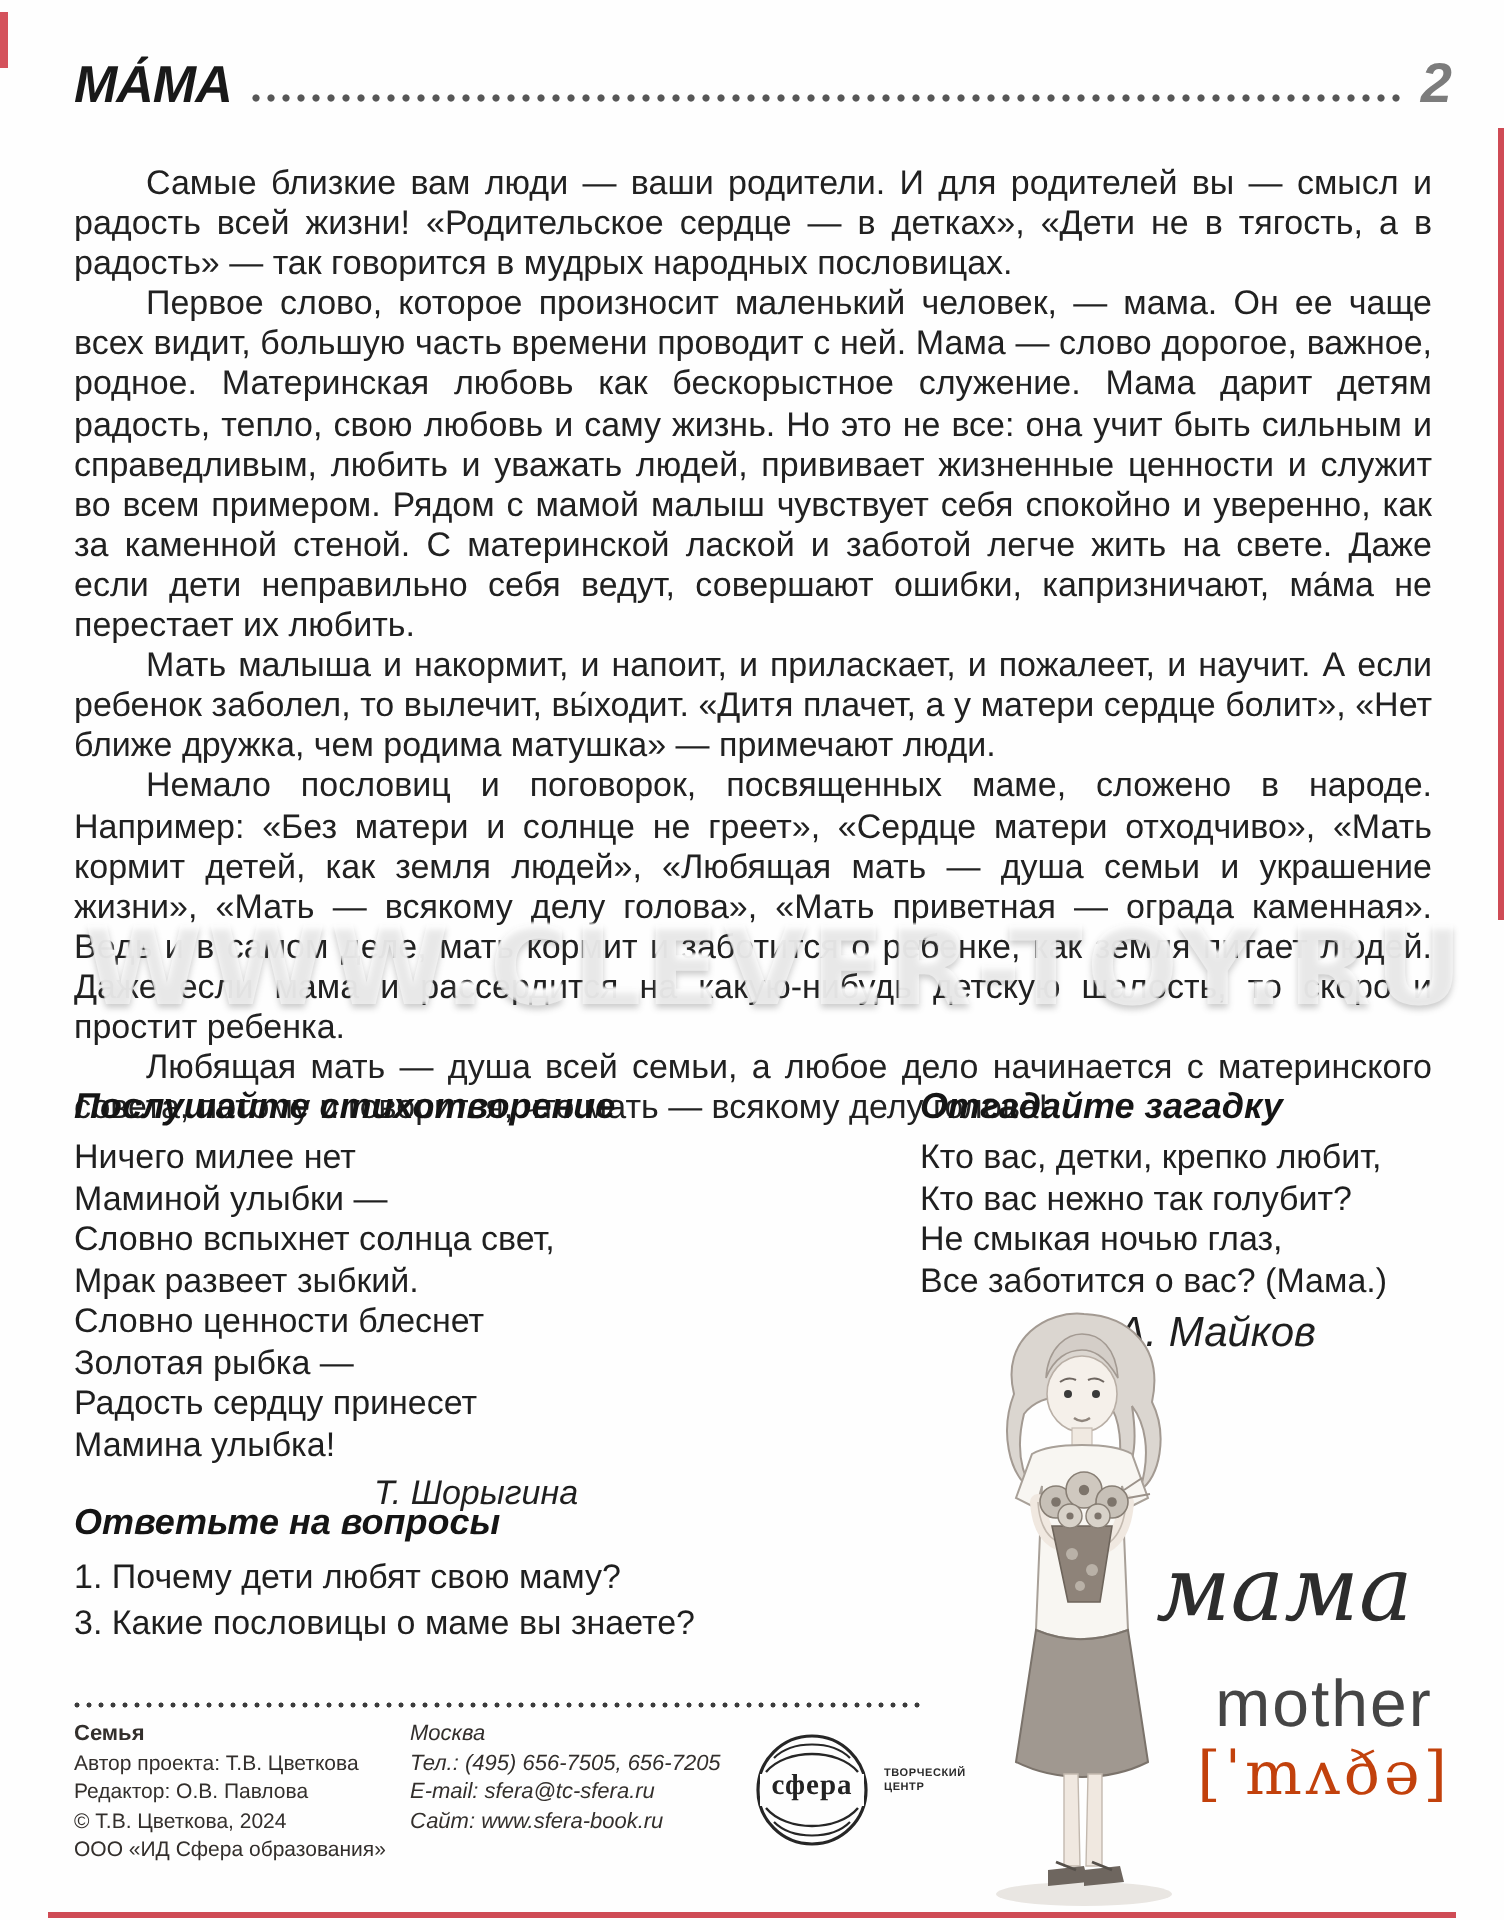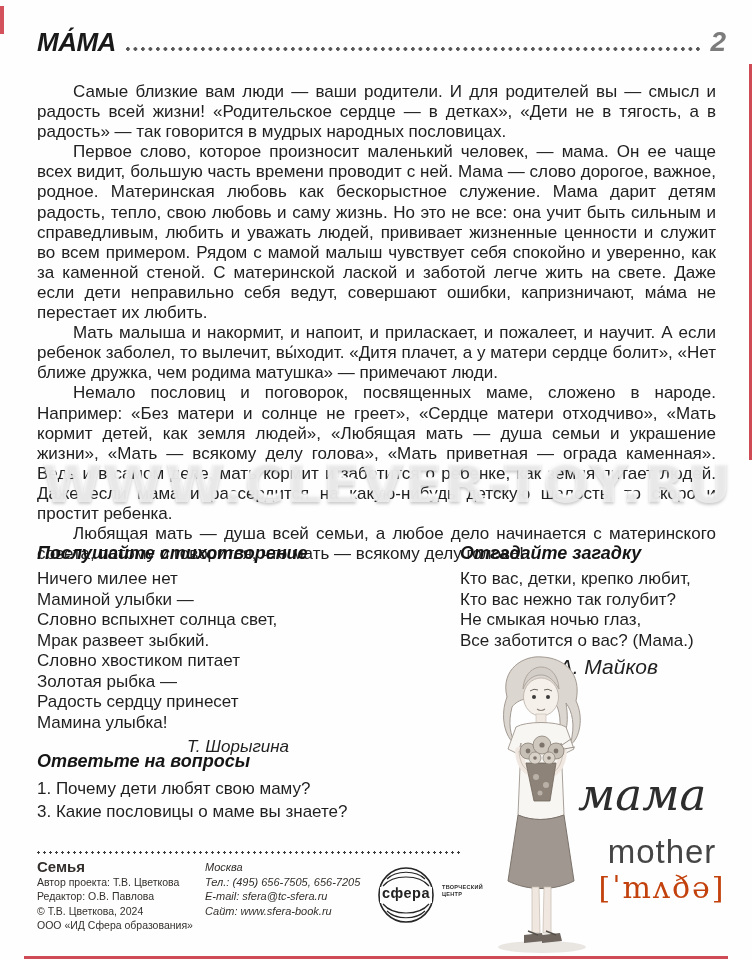--- a/index.html
+++ b/index.html
@@ -45,24 +45,24 @@
   .vocab-ipa { position:absolute; left:578px; top:870px; width:168px; text-align:center;
     font-family:"DejaVu Serif", serif; font-size:30px; color:#c2410c; letter-spacing:2px; }
   
   .footer { position:absolute; left:37px; top:851px; width:640px; color:#332f2c; }
   .footer-rule { width:424px; height:3px; margin-bottom:6px;
     background-image:radial-gradient(circle at 1.5px 1.5px, #3c3c3c 1.1px, transparent 1.4px);
     background-size:6px 3px; background-repeat:repeat-x; }
   .footer-cols { display:flex; align-items:flex-start; }
   .f-col1 { flex:0 0 168px; font-size:10.5px; line-height:14.6px; }
   .f-col2 { flex:0 0 170px; font-size:11px; line-height:14.6px; white-space:nowrap;font-style:italic; }
-  .f-series { font-weight:bold; font-size:15px; }
+  .f-series { font-weight:bold; font-size:11px; }
   .logo-wrap { position:relative; width:62px; height:62px; margin:4px 0 0 0; }
   .logo-text { position:absolute; left:0; top:21px; width:62px; text-align:center;
-    font-size:14.5px; font-weight:bold; color:#232323; letter-spacing:0.5px; }
+    font-size:14.5px; font-weight:bold; color:#232323; letter-spacing:0.5px;font-family:Liberation Serif, serif; }
   .logo-caption { margin:24px 0 0 5px; font-size:5.5px; line-height:6.5px; font-weight:bold;
     color:#2b2b2b; letter-spacing:0.3px; }
   
   .red-mark-left { position:absolute; left:0; top:6px; width:4px; height:28px; background:#d4525c; }
   .red-line-right { position:absolute; right:0; top:64px; width:3px; height:396px; background:#cf4b55; }
   .red-line-bottom { position:absolute; left:24px; bottom:1px; width:704px; height:3px; background:#cf4b55; }
 </style>
 </head>
 <body>
 
@@ -83,21 +83,21 @@
   </div>
 
   <div class="watermark">WWW.CLEVER-TOY.RU</div>
 
   <div class="poem">
     <div class="section-heading">Послушайте стихотворение</div>
     <div class="verse-line">Ничего милее нет</div>
     <div class="verse-line">Маминой улыбки —</div>
     <div class="verse-line">Словно вспыхнет солнца свет,</div>
     <div class="verse-line">Мрак развеет зыбкий.</div>
-    <div class="verse-line">Словно хвостиком питает</div>
+    <div class="verse-line">Словно ценности блеснет</div>
     <div class="verse-line">Золотая рыбка —</div>
     <div class="verse-line">Радость сердцу принесет</div>
     <div class="verse-line">Мамина улыбка!</div>
     <div class="poem-author">Т. Шорыгина</div>
   </div>
 
   <div class="riddle">
     <div class="section-heading">Отгадайте загадку</div>
     <div class="verse-line">Кто вас, детки, крепко любит,</div>
     <div class="verse-line">Кто вас нежно так голубит?</div>

